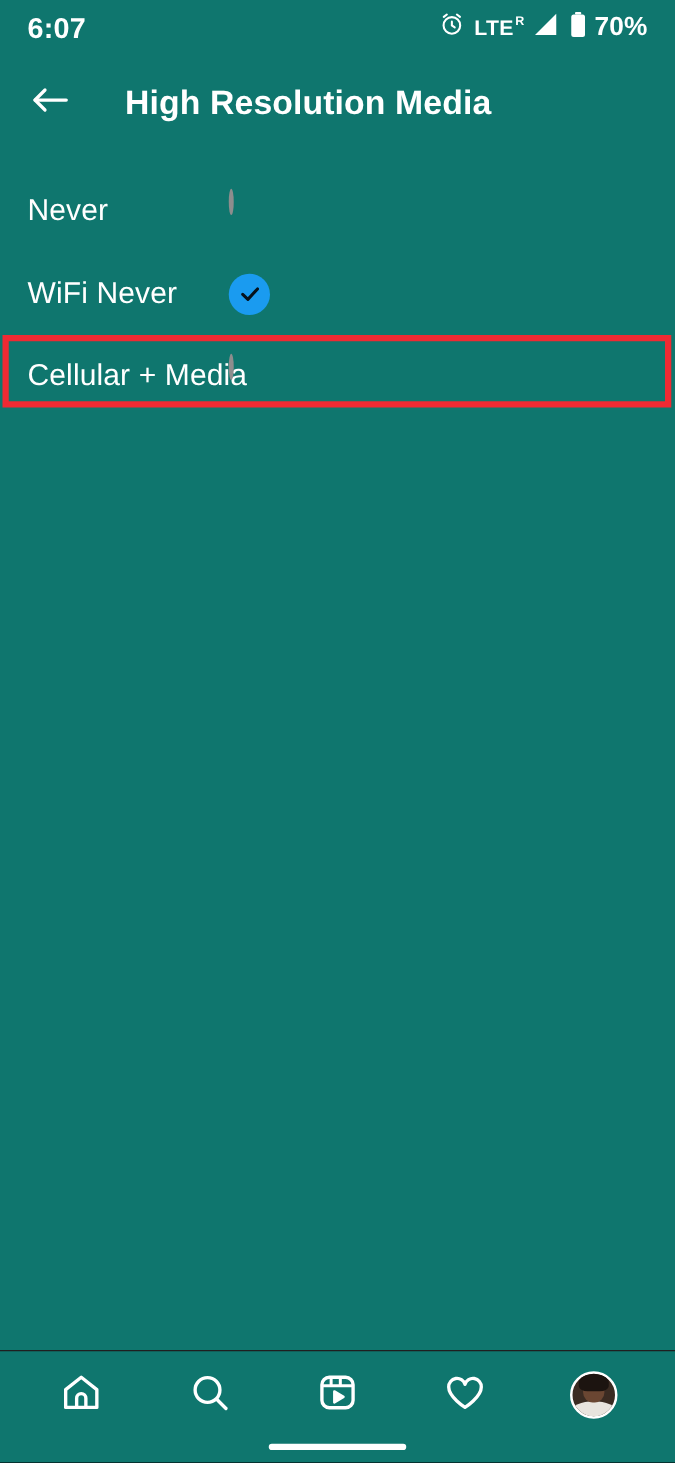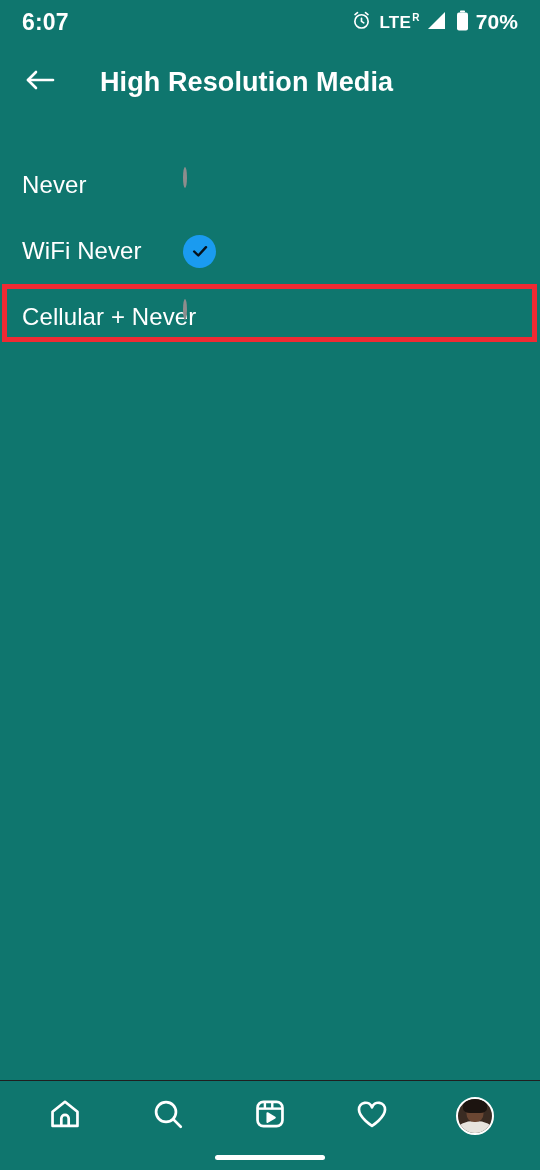--- a/index.html
+++ b/index.html
@@ -57,21 +57,21 @@
     cursor:pointer;
   }
   .page-title {
     font-size:27px; font-weight:700;
     letter-spacing:0.1px;
     margin-left:29px;
     color:#fff;
   }
 
   
-  .options { position:absolute; top:152px; left:0; width:524px; }
+  .options { position:absolute; top:136px; left:0; width:524px; }
   .option-row {
     position:relative;
     height:66px;
     display:flex; align-items:center;
     cursor:pointer;
   }
   .option-label {
     font-size:24px; font-weight:400;
     color:#fff; letter-spacing:0.1px;
     margin-left:22px;
@@ -218,21 +218,21 @@
       <span class="radio">
         <span class="radio-on">
           <svg width="20" height="20" viewBox="0 0 24 24" fill="none" stroke="#06121c" stroke-width="2.9" stroke-linecap="round" stroke-linejoin="round">
             <path d="M5 12.6 L10 17.4 L19.2 7.4"></path>
           </svg>
         </span>
       </span>
     </div>
 
     <div class="option-row">
-      <span class="option-label">Cellular + Never</span>
+      <span class="option-label">Cellular + Media</span>
       <span class="radio">
         <span class="radio-off"></span>
       </span>
       <span class="row-highlight"></span>
     </div>
 
   </div>
 
   <div class="bottom-divider"></div>
   <div class="bottomnav">

